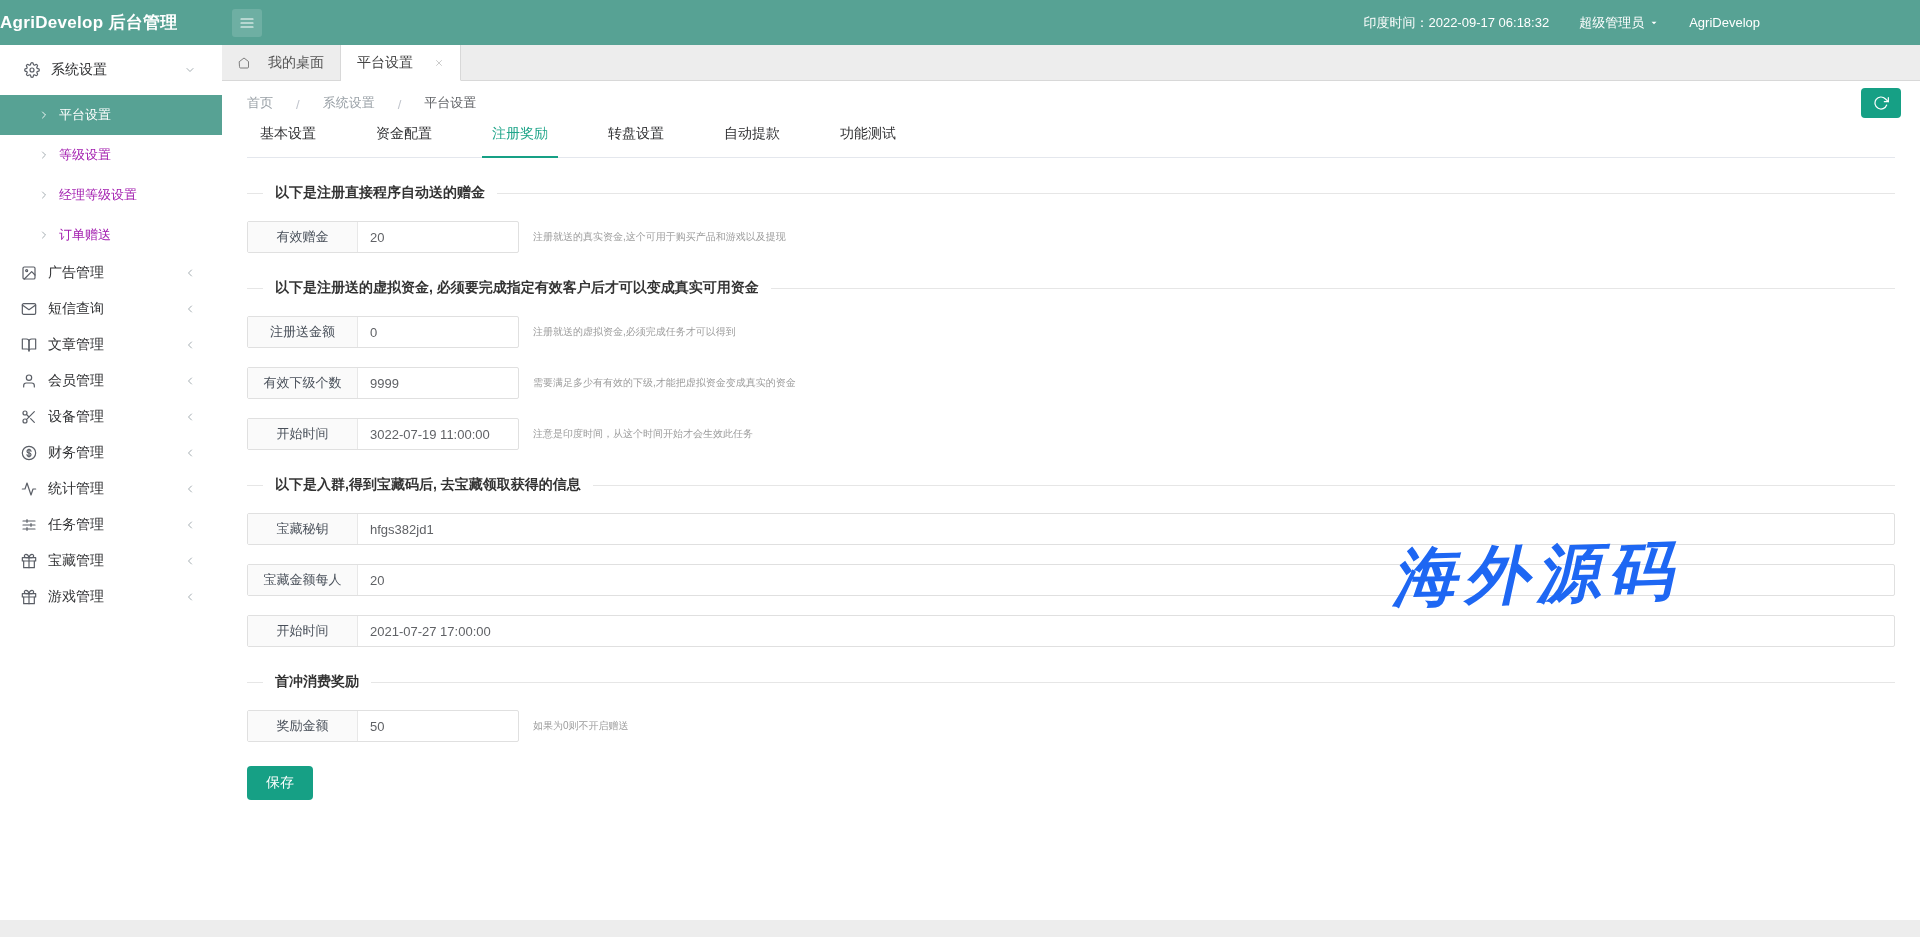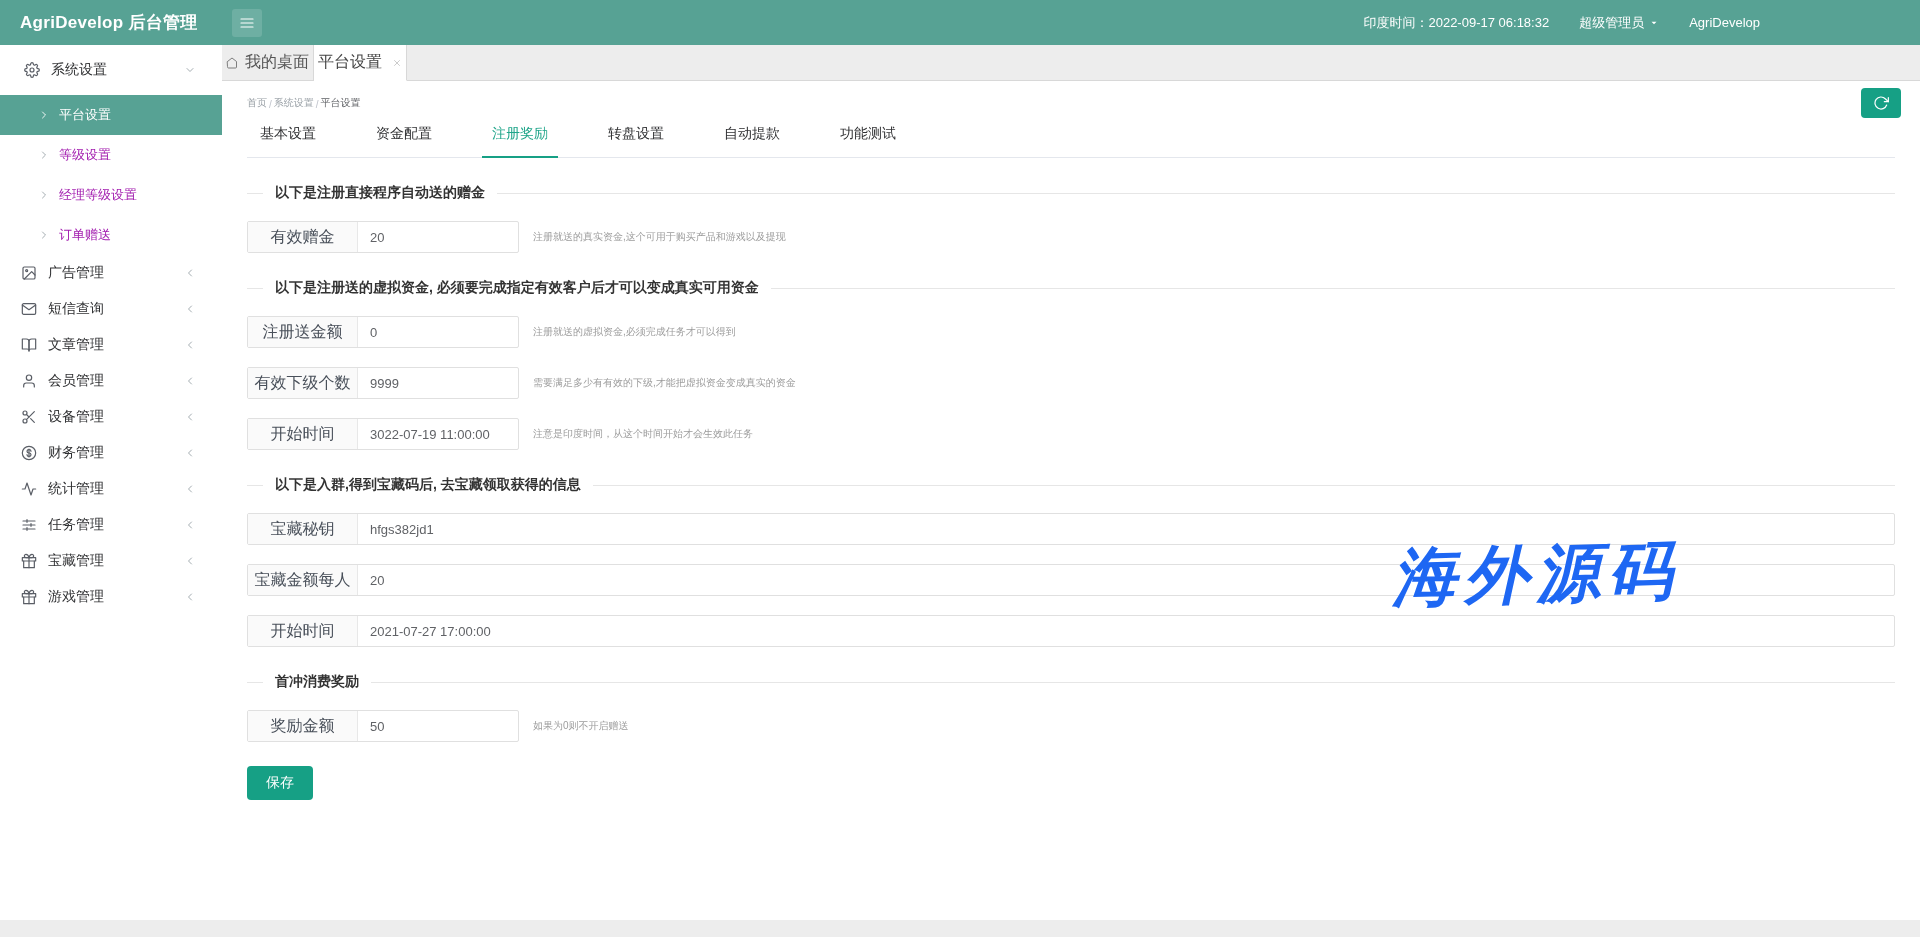--- a/index.html
+++ b/index.html
@@ -17,21 +17,21 @@
     -webkit-font-smoothing:antialiased;
   }
   .i{display:inline-flex;align-items:center;justify-content:center;line-height:0}
   .i svg{width:16px;height:16px;stroke:currentColor;fill:none;stroke-width:1.8;stroke-linecap:round;stroke-linejoin:round}
   .i.sm svg{width:12px;height:12px}
   .i.xs svg{width:10px;height:10px}
 
   
   .topbar{position:absolute;top:0;left:0;width:100%;height:45px;background:var(--teal);
     display:flex;align-items:center;color:#fff;z-index:20}
-  .brand{width:222px;padding-left:20px;font-size:17px;font-weight:700;letter-spacing:.3px;white-space:nowrap}
+  .brand{width:222px;font-size:17px;font-weight:700;letter-spacing:.3px;white-space:nowrap}
   .hamburger{width:30px;height:28px;margin-left:10px;background:rgba(255,255,255,.14);
     border:none;border-radius:3px;color:#fff;display:flex;align-items:center;justify-content:center;cursor:pointer}
   .topbar-right{margin-left:auto;display:flex;align-items:center;gap:30px;padding-right:160px;font-size:13px}
   .role{display:flex;align-items:center;gap:5px;cursor:pointer}
   .role .i svg{fill:#fff;stroke:none}
   .account{cursor:pointer}
 
   
   .sidebar{position:absolute;top:45px;left:0;bottom:17px;width:222px;background:#fff;overflow:hidden}
   .side-group-hd{height:50px;display:flex;align-items:center;padding:0 26px 0 24px;
@@ -44,48 +44,48 @@
   .side-sub-item.active{background:var(--teal);color:#fff}
   .side-sub-item.active .chev{color:#fff}
   .side-top-item{height:36px;display:flex;align-items:center;padding:0 26px 0 21px;
     font-size:14px;color:#303133;cursor:pointer}
   .side-top-item .icon{margin-right:11px;color:#5a5e66}
   .side-top-item .chev{margin-left:auto;color:#9aa3a8}
 
   
   .main{position:absolute;top:45px;left:222px;right:0;bottom:17px;background:#fff;overflow:hidden}
   .tabstrip{height:36px;background:#ededed;border-bottom:1px solid #d8d8d8;display:flex}
-  .tab{display:flex;align-items:center;gap:7px;padding:0 4px;font-size:16px;color:#555;
+  .tab{display:flex;align-items:center;gap:18px;padding:0 16px;font-size:14px;color:#555;
     border-right:1px solid #d8d8d8;cursor:pointer}
   .tab .i{color:#707070}
   .tab.active{background:#fff;color:#444;border-bottom:1px solid #fff;margin-bottom:-1px}
   .tab .close{color:#b9b9b9;margin-left:3px}
 
   .crumbbar{height:44px;display:flex;align-items:center;padding:0 19px 0 25px}
-  .breadcrumb{font-size:10px;color:#9aa1a7;display:flex;gap:2px;align-items:flex-end}
+  .breadcrumb{font-size:13px;color:#9aa1a7;display:flex;gap:23px;align-items:flex-end}
   .breadcrumb .sep{color:#c0c4cc}
   .breadcrumb .crumb.current{color:#606266}
   .refresh-btn{margin-left:auto;width:40px;height:30px;background:var(--green);border:none;
     border-radius:4px;color:#fff;display:flex;align-items:center;justify-content:center;cursor:pointer}
 
   .content{padding:0 25px;position:relative}
   .ctabs{display:flex;border-bottom:1px solid #e4e7ed;padding-left:3px}
   .ctab{padding:0 10px 13px;margin-right:40px;font-size:14px;color:#303133;cursor:pointer;white-space:nowrap}
   .ctab.active{color:var(--green-text);border-bottom:2px solid var(--green);margin-bottom:-1px}
 
   .sec-title{margin-top:26px;display:flex;align-items:center;font-size:14px;font-weight:700;color:#333;white-space:nowrap}
   .sec-title::before{content:"";width:16px;height:1px;background:#e6e6e6;margin-right:12px;flex:0 0 auto}
   .sec-title::after{content:"";flex:1 1 auto;height:1px;background:#e6e6e6;margin-left:12px}
 
   .frow{margin-top:19px;display:flex;align-items:center}
   .fbox{height:32px;display:flex;align-items:stretch;border:1px solid #e0e0e0;border-radius:2px;background:#fff}
   .fbox.short{width:272px;flex:0 0 auto}
   .fbox.full{flex:1 1 auto}
   .flabel{width:110px;flex:0 0 auto;background:#fafafa;border-right:1px solid #e8e8e8;
-    display:flex;align-items:center;justify-content:center;font-size:16px;color:#49505a;white-space:nowrap}
+    display:flex;align-items:center;justify-content:center;font-size:13px;color:#49505a;white-space:nowrap}
   .finput{border:none;outline:none;flex:1;min-width:0;padding:0 12px;font-size:13px;color:#606266;
     background:transparent;font-family:inherit}
   .fhint{margin-left:14px;font-size:10px;color:#9c9c9c;white-space:nowrap}
 
   .save-btn{margin-top:24px;height:34px;padding:0 19px;background:var(--green);color:#fff;border:none;
     border-radius:4px;font-size:14px;cursor:pointer;font-family:Liberation Serif, serif}
 
   .watermark{position:absolute;left:1170px;top:486px;pointer-events:none;white-space:nowrap;
     font-family:"DejaVu Serif","Liberation Serif",serif;font-style:italic;font-weight:700;
     font-size:64px;color:var(--wm-blue);letter-spacing:8px;transform:rotate(-1.5deg)}

